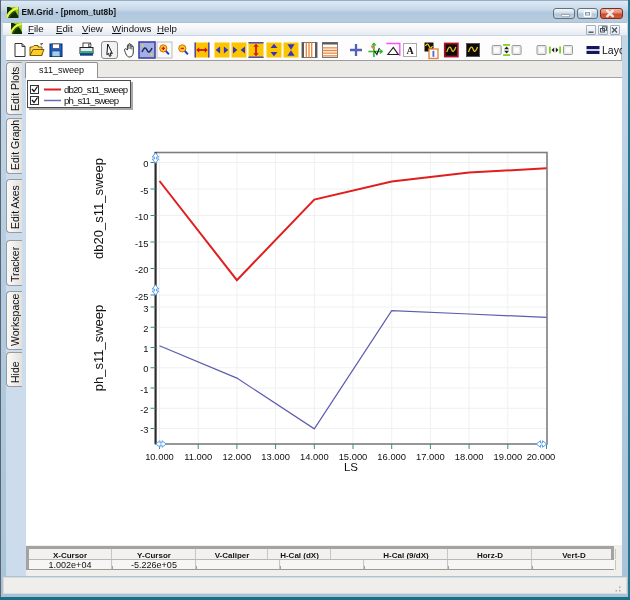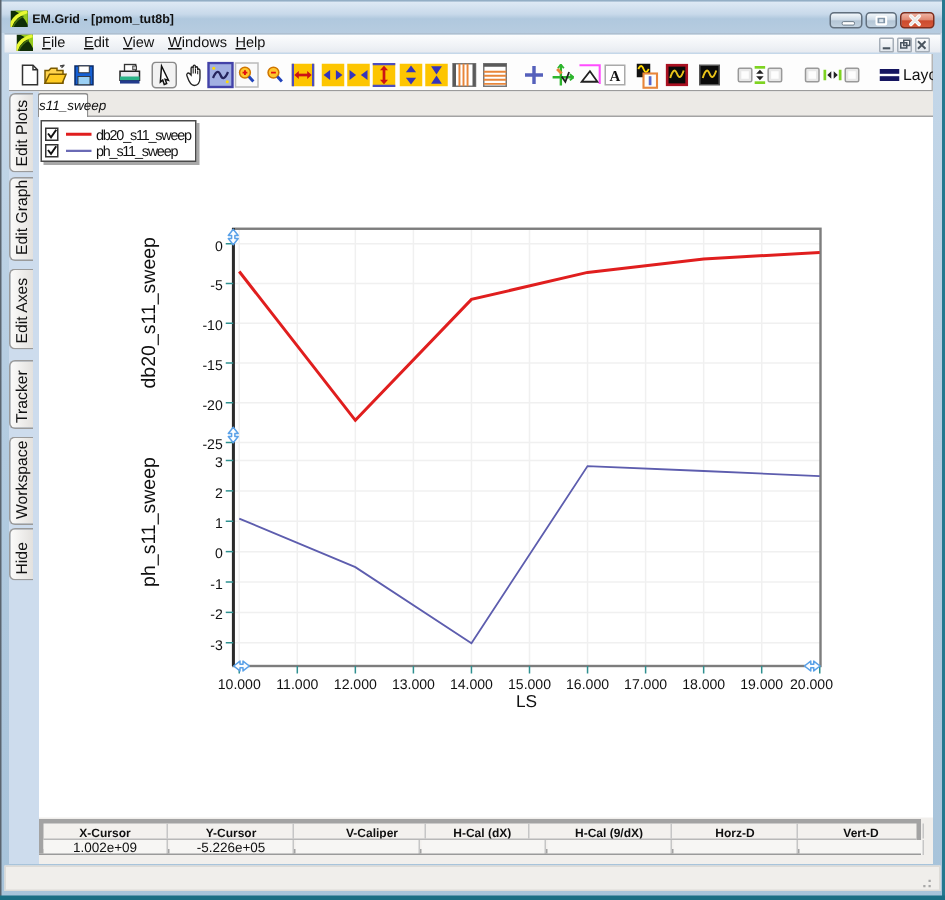--- a/index.html
+++ b/index.html
@@ -33,21 +33,21 @@
 
 #toolbar { left:6px; top:35.5px; width:616px; height:25px; background:#fdfdfd;
   border-bottom:1px solid #9b9b9b; border-right:1px solid #b5b5b5; }
 
 
 #client { left:6px; top:60.5px; width:616px; height:515.5px; background:#f1efec; }
 #sidebar { left:6px; top:60.5px; width:20px; height:515px; background:#cddced; }
 .vtab { position:absolute; left:6px; width:16px; background:linear-gradient(90deg,#fbfbfa,#e3e1de); border:1px solid #9a9a9a; border-radius:4px 0 0 4px; border-right:none; }
 .vtab span { position:absolute; left:1.5px; top:3px; bottom:3px; writing-mode:vertical-rl; transform:rotate(180deg); white-space:nowrap; font-size:10.5px; color:#111; }
 #tabrow { left:26px; top:60.5px; width:596px; height:17.5px; background:#eceae6; border-bottom:1px solid #a3a3a3; }
-#tab1 { position:absolute; left:-1px; top:1px; width:34px; height:16px; background:#fff; border:1px solid #8f8f8f; border-bottom:none; border-radius:2px 2px 0 0; font-size:9px; color:#111; text-align:center; line-height:15px;font-style:italic; }
+#tab1 { position:absolute; left:-1px; top:1px; width:73px; height:16px; background:#fff; border:1px solid #8f8f8f; border-bottom:none; border-radius:2px 2px 0 0; font-size:9px; color:#111; text-align:center; line-height:15px; }
 #chartpanel { left:26px; top:78px; width:596px; height:467px; background:#fff; }
 
 
 #legend { left:27px; top:80px; width:104px; height:28px; background:#fff; border:1px solid #4a4a4a; box-shadow:2px 2px 0 #a8a8a8; font-size:10px; color:#111; }
 
 
 #tablewrap { left:26px; top:546px; width:588px; height:23px; border:3px solid #a3a3a3; background:#f3f1ee; }
 #tablewrap .hdr { position:absolute; top:0; height:10px; border-right:1px solid #c6c6c6; font-size:8px; font-weight:700; text-align:center; color:#111; line-height:13px; }
 #tablewrap .val { position:absolute; top:11px; height:10px; border-right:1px solid #c6c6c6; font-size:9px; text-align:center; color:#111; line-height:10px; background:#f7f6f4; }
 #tablewrap .sep { position:absolute; left:0; top:10px; width:100%; height:1px; background:#b8b8b8; }
@@ -398,26 +398,26 @@
   <line x1="16" y1="8.5" x2="33" y2="8.5" stroke="#e01e1e" stroke-width="2"></line>
   <line x1="16" y1="19.5" x2="33" y2="19.5" stroke="#6a6ab5" stroke-width="1.5"></line>
   <text x="36" y="12" font-size="9.6" fill="#111" textLength="64">db20_s11_sweep</text>
   <text x="36" y="23" font-size="9.6" fill="#111" textLength="55">ph_s11_sweep</text>
  </svg>
 </div>
 
 <div class="abs" id="tablewrap">
     <div class="hdr" style="left:0px;width:83px">X-Cursor</div>
     <div class="hdr" style="left:84px;width:83px">Y-Cursor</div>
-    <div class="hdr" style="left:184px;width:71px">V-Caliper</div>
-    <div class="hdr" style="left:262px;width:62px">H-Cal (dX)</div>
+    <div class="hdr" style="left:168px;width:71px">V-Caliper</div>
+    <div class="hdr" style="left:240px;width:62px">H-Cal (dX)</div>
     <div class="hdr" style="left:336px;width:83px">H-Cal (9/dX)</div>
     <div class="hdr" style="left:420px;width:83px">Horz-D</div>
     <div class="hdr" style="left:504px;width:83px">Vert-D</div>
-    <div class="val" style="left:0px;width:83px">1.002e+09</div>
+    <div class="val" style="left:0px;width:83px">1.002e+04</div>
     <div class="val" style="left:84px;width:83px">-5.226e+05</div>
     <div class="val" style="left:168px;width:83px"></div>
     <div class="val" style="left:252px;width:83px"></div>
     <div class="val" style="left:336px;width:83px"></div>
     <div class="val" style="left:420px;width:83px"></div>
     <div class="val" style="left:504px;width:83px"></div>
     <div class="sep"></div>
   </div>
 <div class="abs" id="belowtable"></div>
 <div class="abs" id="statusbar"></div>

